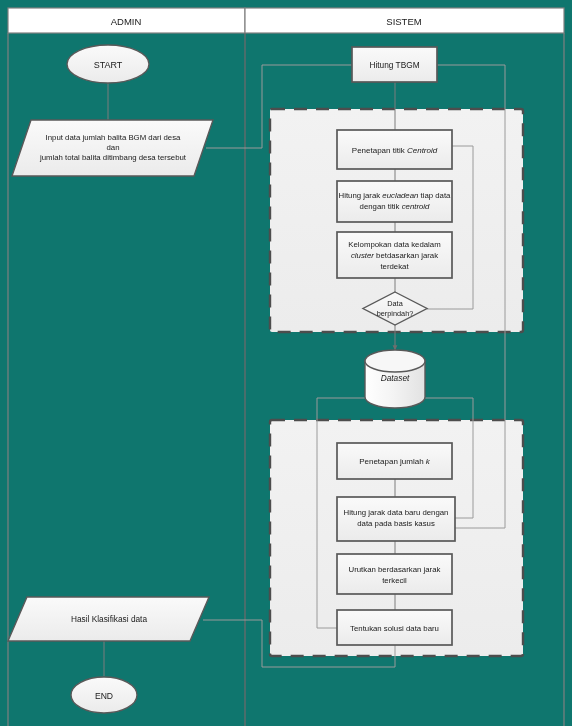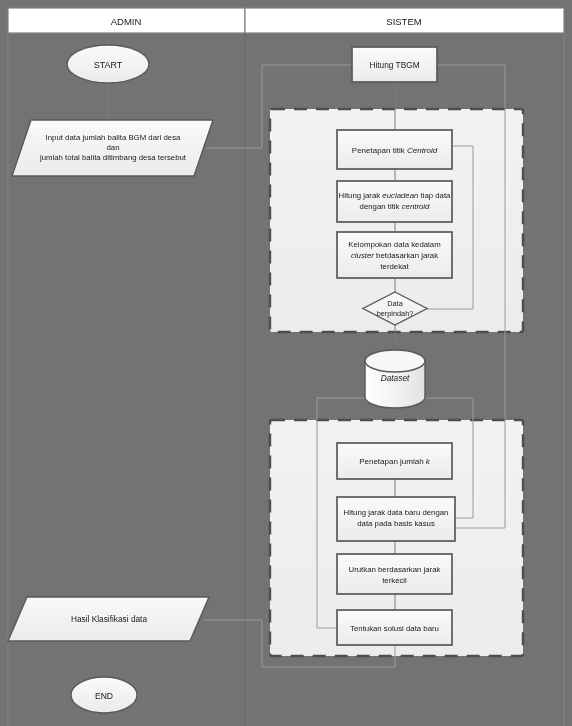--- a/index.html
+++ b/index.html
@@ -1,17 +1,17 @@
 <!DOCTYPE html>
 <html><head>
 <meta charset="utf-8">
 <style>
   html,body{margin:0;padding:0;background:#ffffff;}
   body{font-family:"Liberation Sans","DejaVu Sans",sans-serif;}
-  #canvas{position:relative;width:572px;height:726px;background:#737373;overflow:hidden;}
+  #canvas{position:relative;width:572px;height:726px;background:#0f766e;overflow:hidden;}
   svg{position:absolute;top:0;left:0;width:572px;height:726px;}
   .nodetext{font-family:"Liberation Sans","DejaVu Sans",sans-serif;fill:#1a1a1a;}
 </style>
 </head>
 <body>
 
 <div id="canvas">
   <svg viewBox="0 0 572 726" xmlns="http://www.w3.org/2000/svg">
     <defs>
       <linearGradient id="nodeGrad" x1="0" y1="0" x2="0" y2="1">

